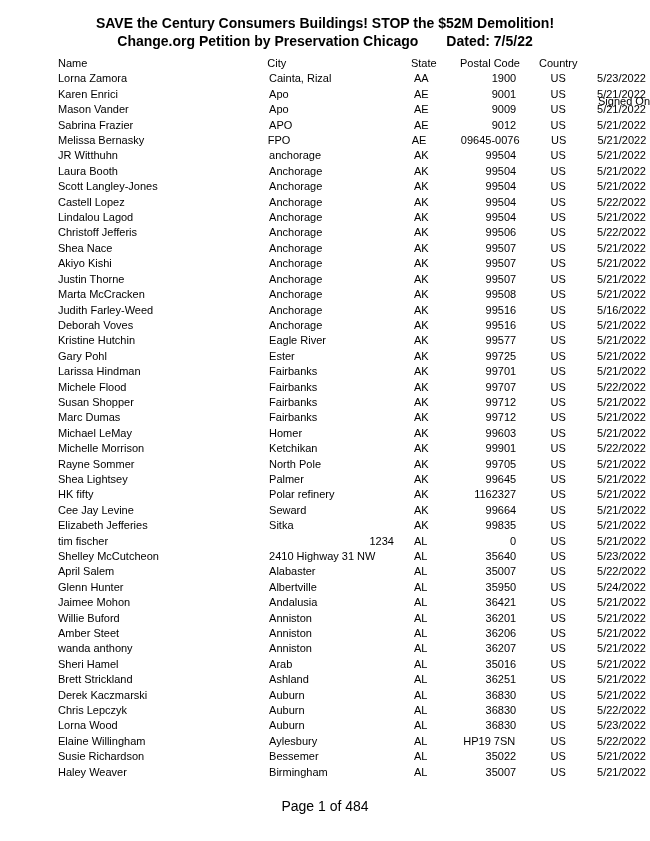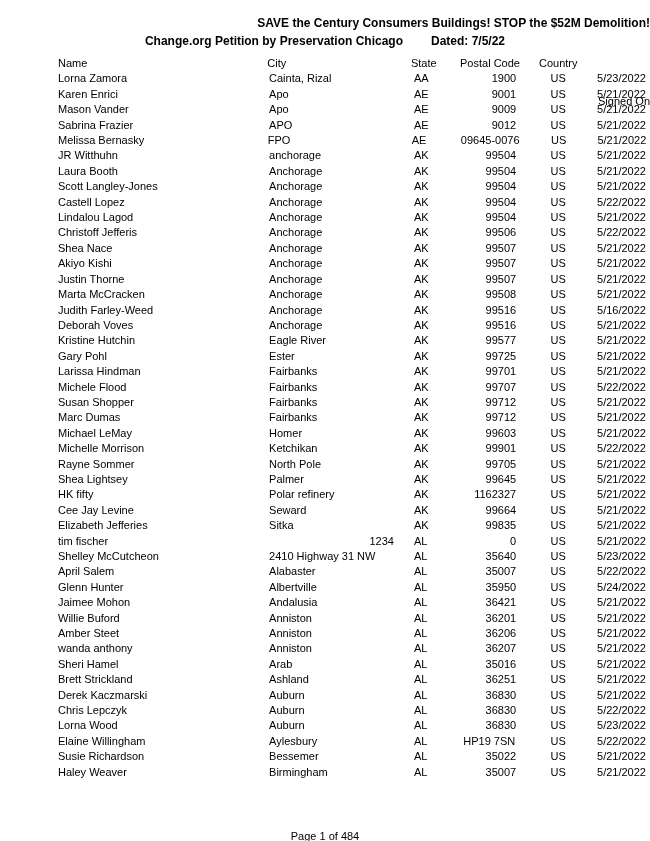--- a/index.html
+++ b/index.html
@@ -7,23 +7,23 @@
     position:relative;
     width:650px;height:841px;
     background:#ffffff;
     color:#000;
     font-family:"Liberation Sans", sans-serif;
     font-size:11px;
     overflow:hidden;
   }
   .titles{
     position:absolute;top:14px;left:0;right:0;
-    text-align:right;
+    text-align:center;
     font-weight:bold;
-    font-size:12px;
+    font-size:14px;
     line-height:18px;
   }
   .title-line2{
     display:flex;justify-content:center;gap:28px;
     font-weight:bold;
   }
   .sheet{
     position:absolute;top:56px;left:0;right:0;
   }
   .row{
@@ -37,23 +37,23 @@
   .cell{overflow:visible;}
   .c0{width:202px;}
   .c1{width:132px;}
   .c2{width:31px;}
   .c3{width:56px;text-align:left;}
   .c4{width:40px;padding-left:3px;text-align:center;}
   .c5{width:56px;text-align:left;}
   .num{text-align:right;}
   .hdr .c5{text-align:right;margin-top:38px;}
   .footer{
-    position:absolute;top:830px;left:0;right:0;
+    position:absolute;top:798px;left:0;right:0;
     text-align:center;
-    font-size:11px;
+    font-size:14px;
   }
 </style>
 </head>
 <body>
 
 <div class="page">
 
   <div class="titles">
     <div>SAVE the Century Consumers Buildings! STOP the $52M Demolition!</div>
     <div class="title-line2">

